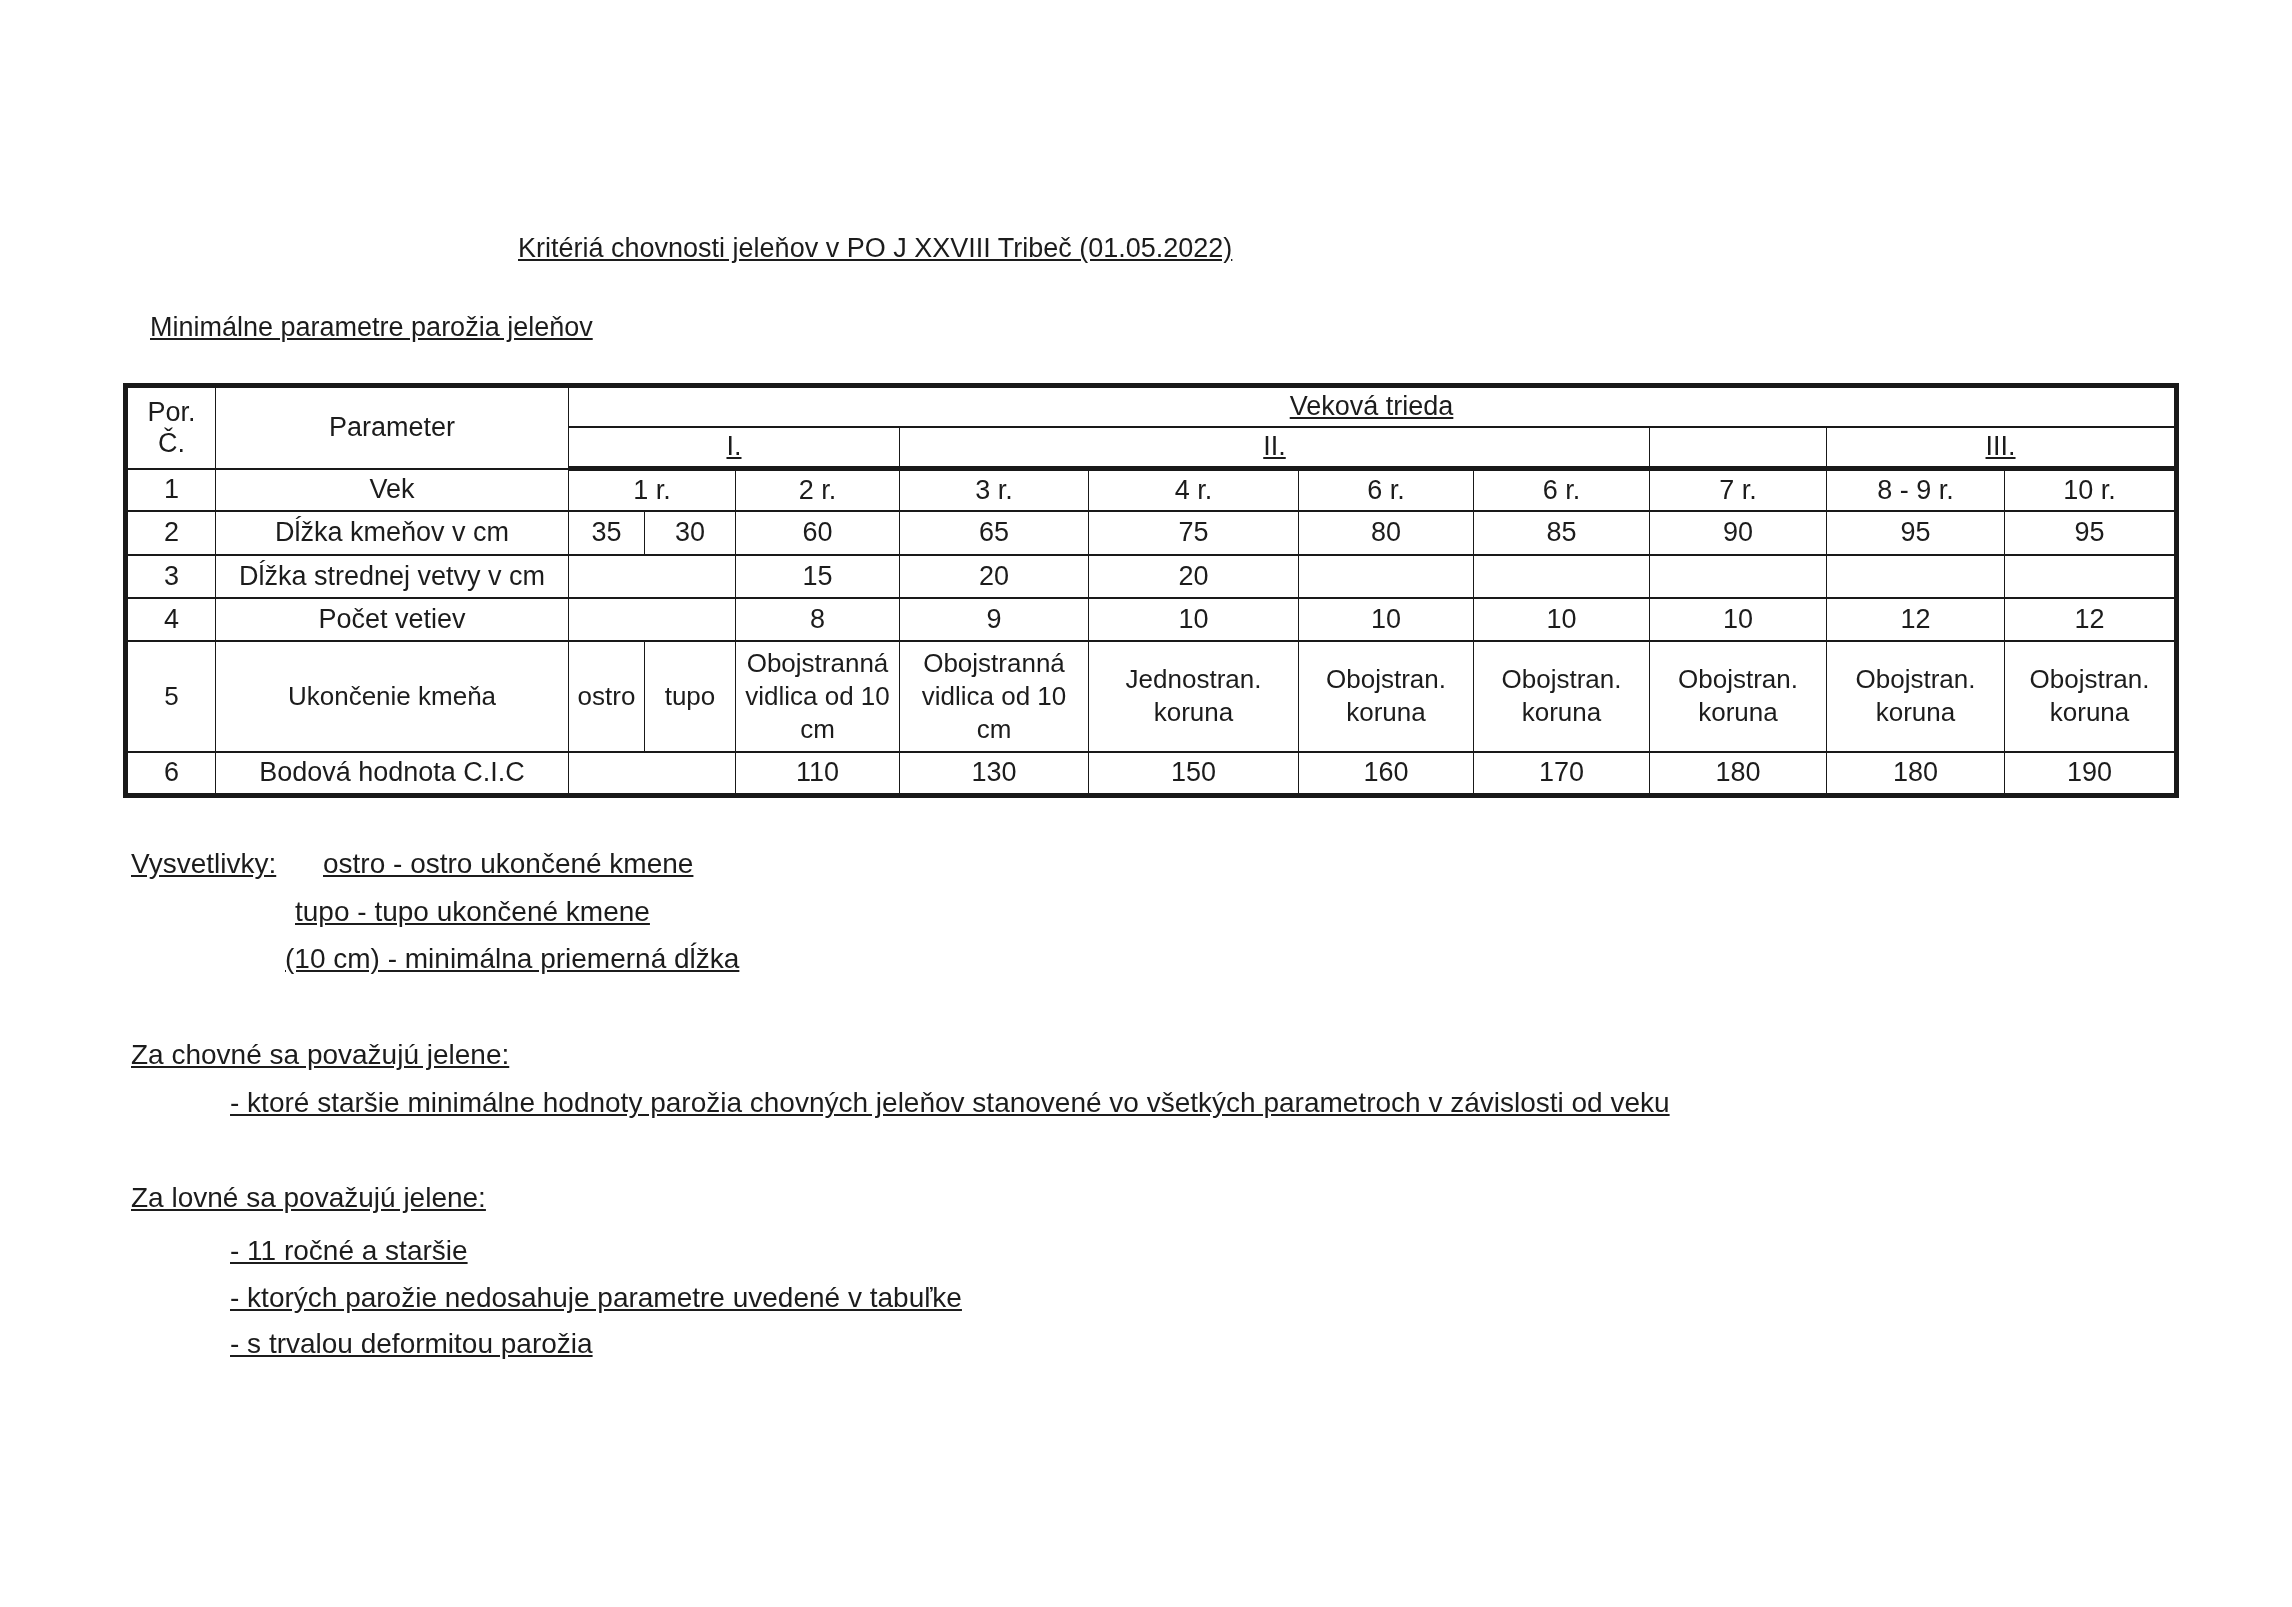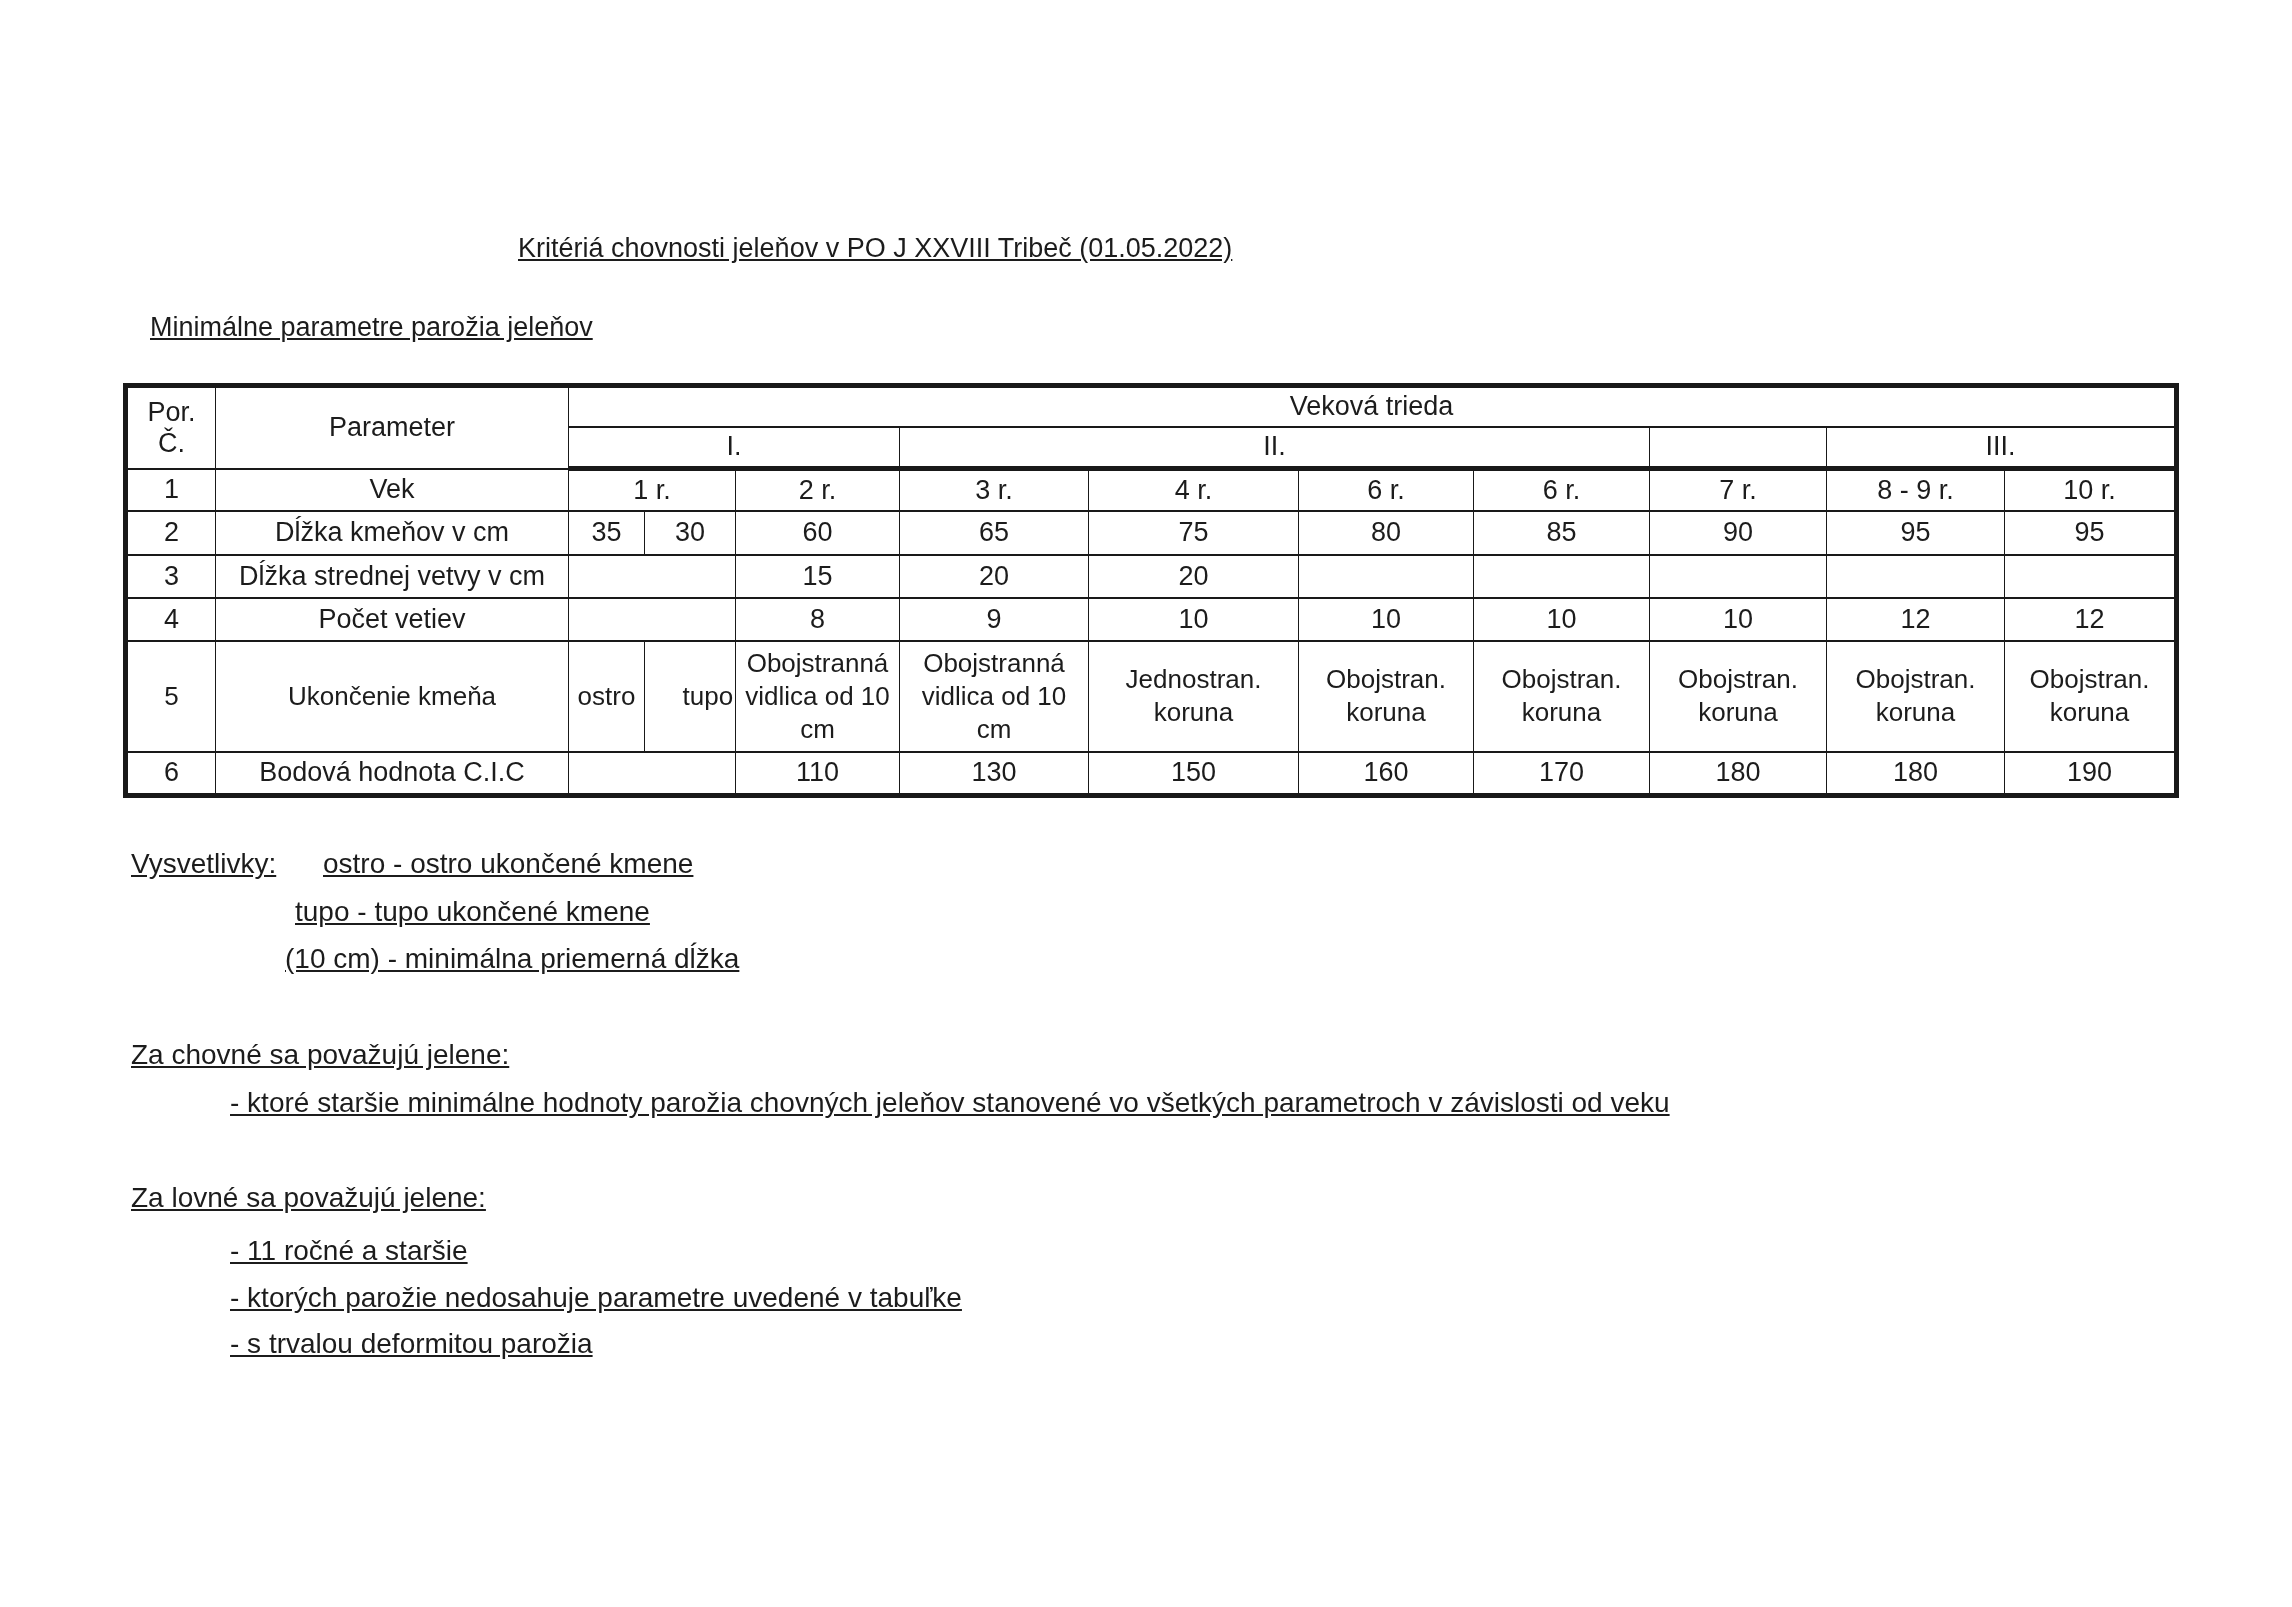--- a/index.html
+++ b/index.html
@@ -53,21 +53,21 @@
   tr.row-groups td { height:42px; border-bottom-width:5.4px; }
   tr.row-1 td { height:42px; }
   tr.row-2 td { height:44px; }
   tr.row-3 td { height:43px; }
   tr.row-4 td { height:43px; }
   tr.row-5 td { height:111px; font-size:26px; line-height:33px; }
   tr.row-6 td { height:44px; }
 
   td.c-corner { font-size:27px; }
   td.c-param  { text-align:left; padding-left:9px; border-right-width:3.6px; white-space:nowrap; }
-  td.c-group, td.c-vt { font-weight:700; }
+  td.c-group, td.c-vt { font-weight:700;text-decoration:underline; }
   td.c-porc   { border-right-width:2.7px; }
 </style>
 </head>
 <body>
 
 <div class="abs doc-title">Kritériá chovnosti jeleňov v PO J XXVIII Tribeč (01.05.2022)</div>
 <div class="abs doc-subtitle">Minimálne parametre parožia jeleňov</div>
 
 <table class="criteria">
   <colgroup>
@@ -151,21 +151,21 @@
       <td>10</td>
       <td>10</td>
       <td>12</td>
       <td>12</td>
     </tr>
 
     <tr class="row-5">
       <td class="c-porc">5</td>
       <td class="c-param">Ukončenie kmeňa</td>
       <td style="padding:0 1.8px;">ostro</td>
-      <td style="padding:0 1.8px;text-align:right;">tupo</td>
+      <td style="padding:0 1.8px;">tupo</td>
       <td>Obojstranná vidlica od 10 cm</td>
       <td>Obojstranná vidlica od 10 cm</td>
       <td>Jednostran. koruna</td>
       <td>Obojstran. koruna</td>
       <td>Obojstran. koruna</td>
       <td>Obojstran. koruna</td>
       <td>Obojstran. koruna</td>
       <td>Obojstran. koruna</td>
     </tr>
 

